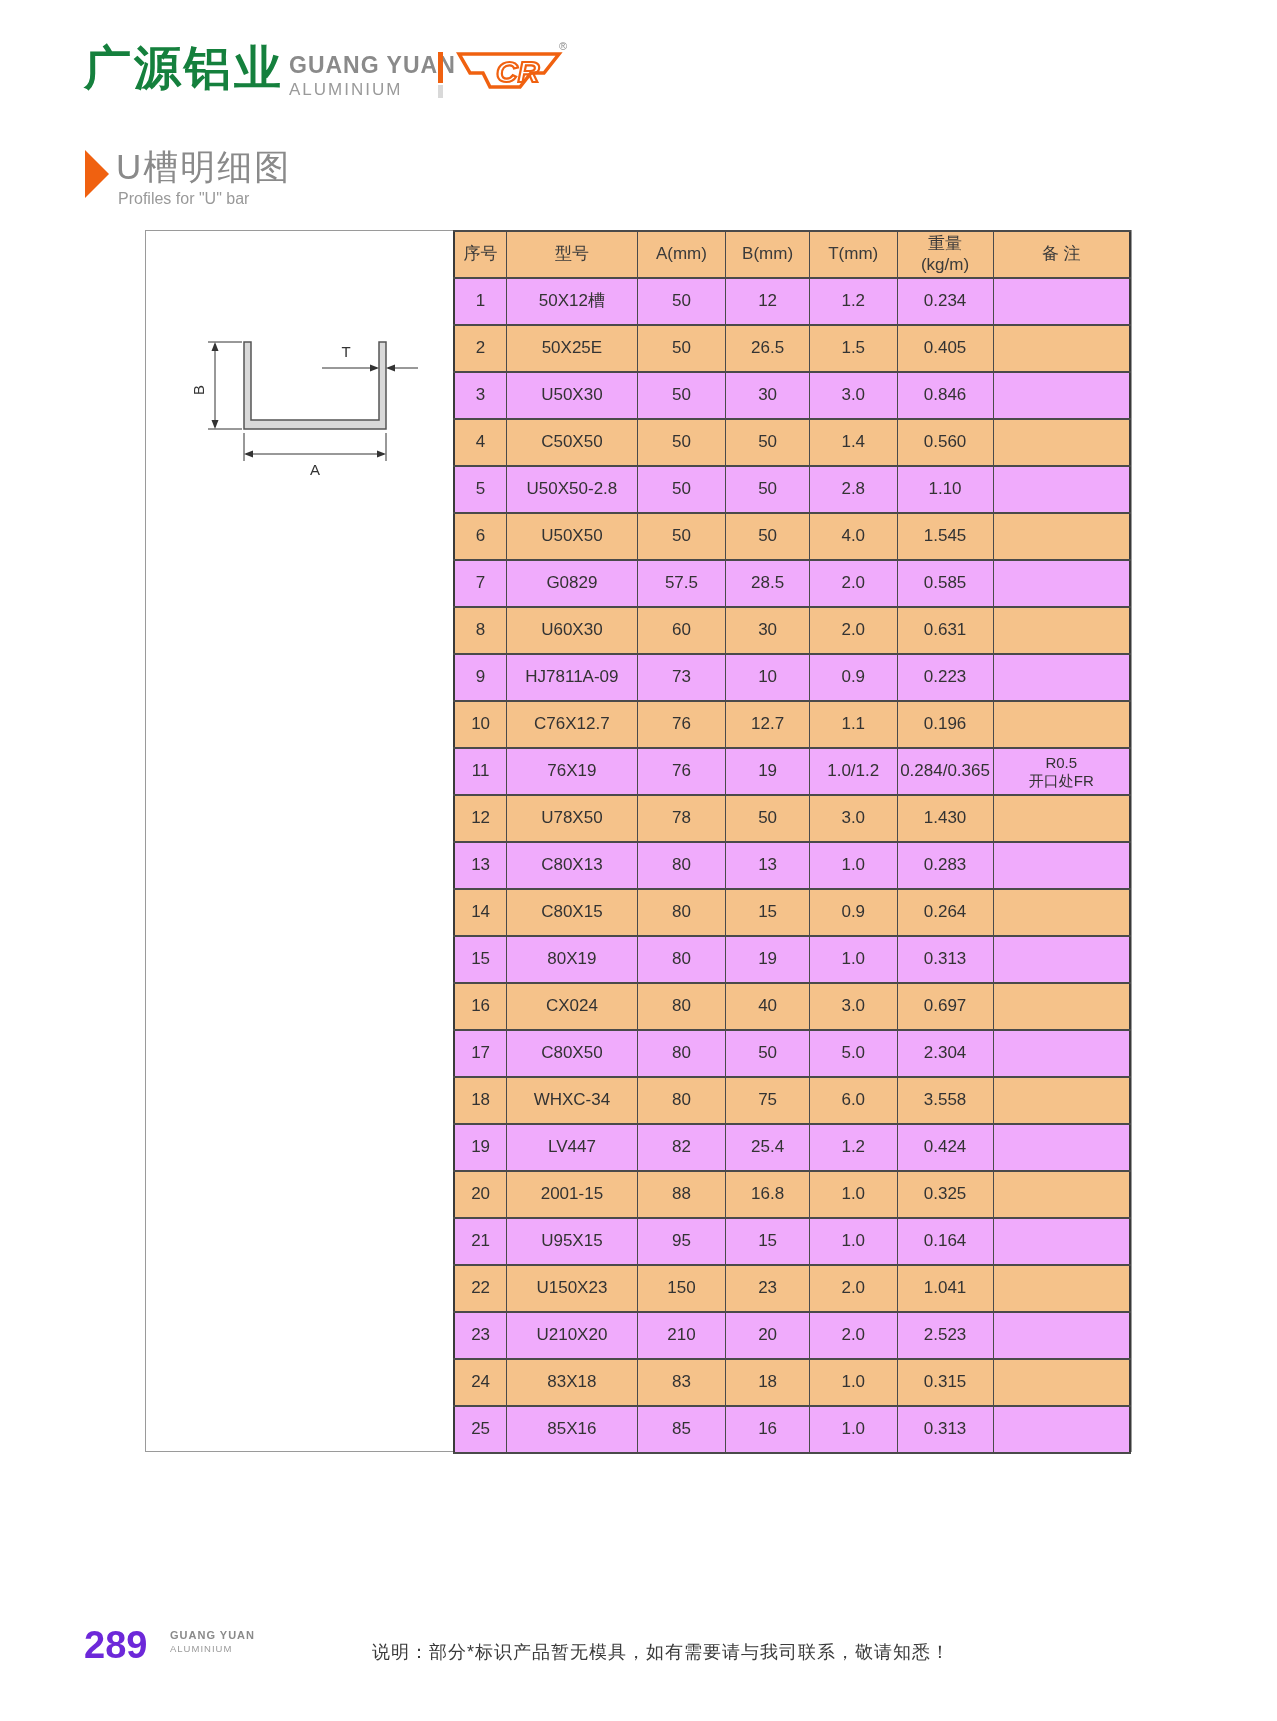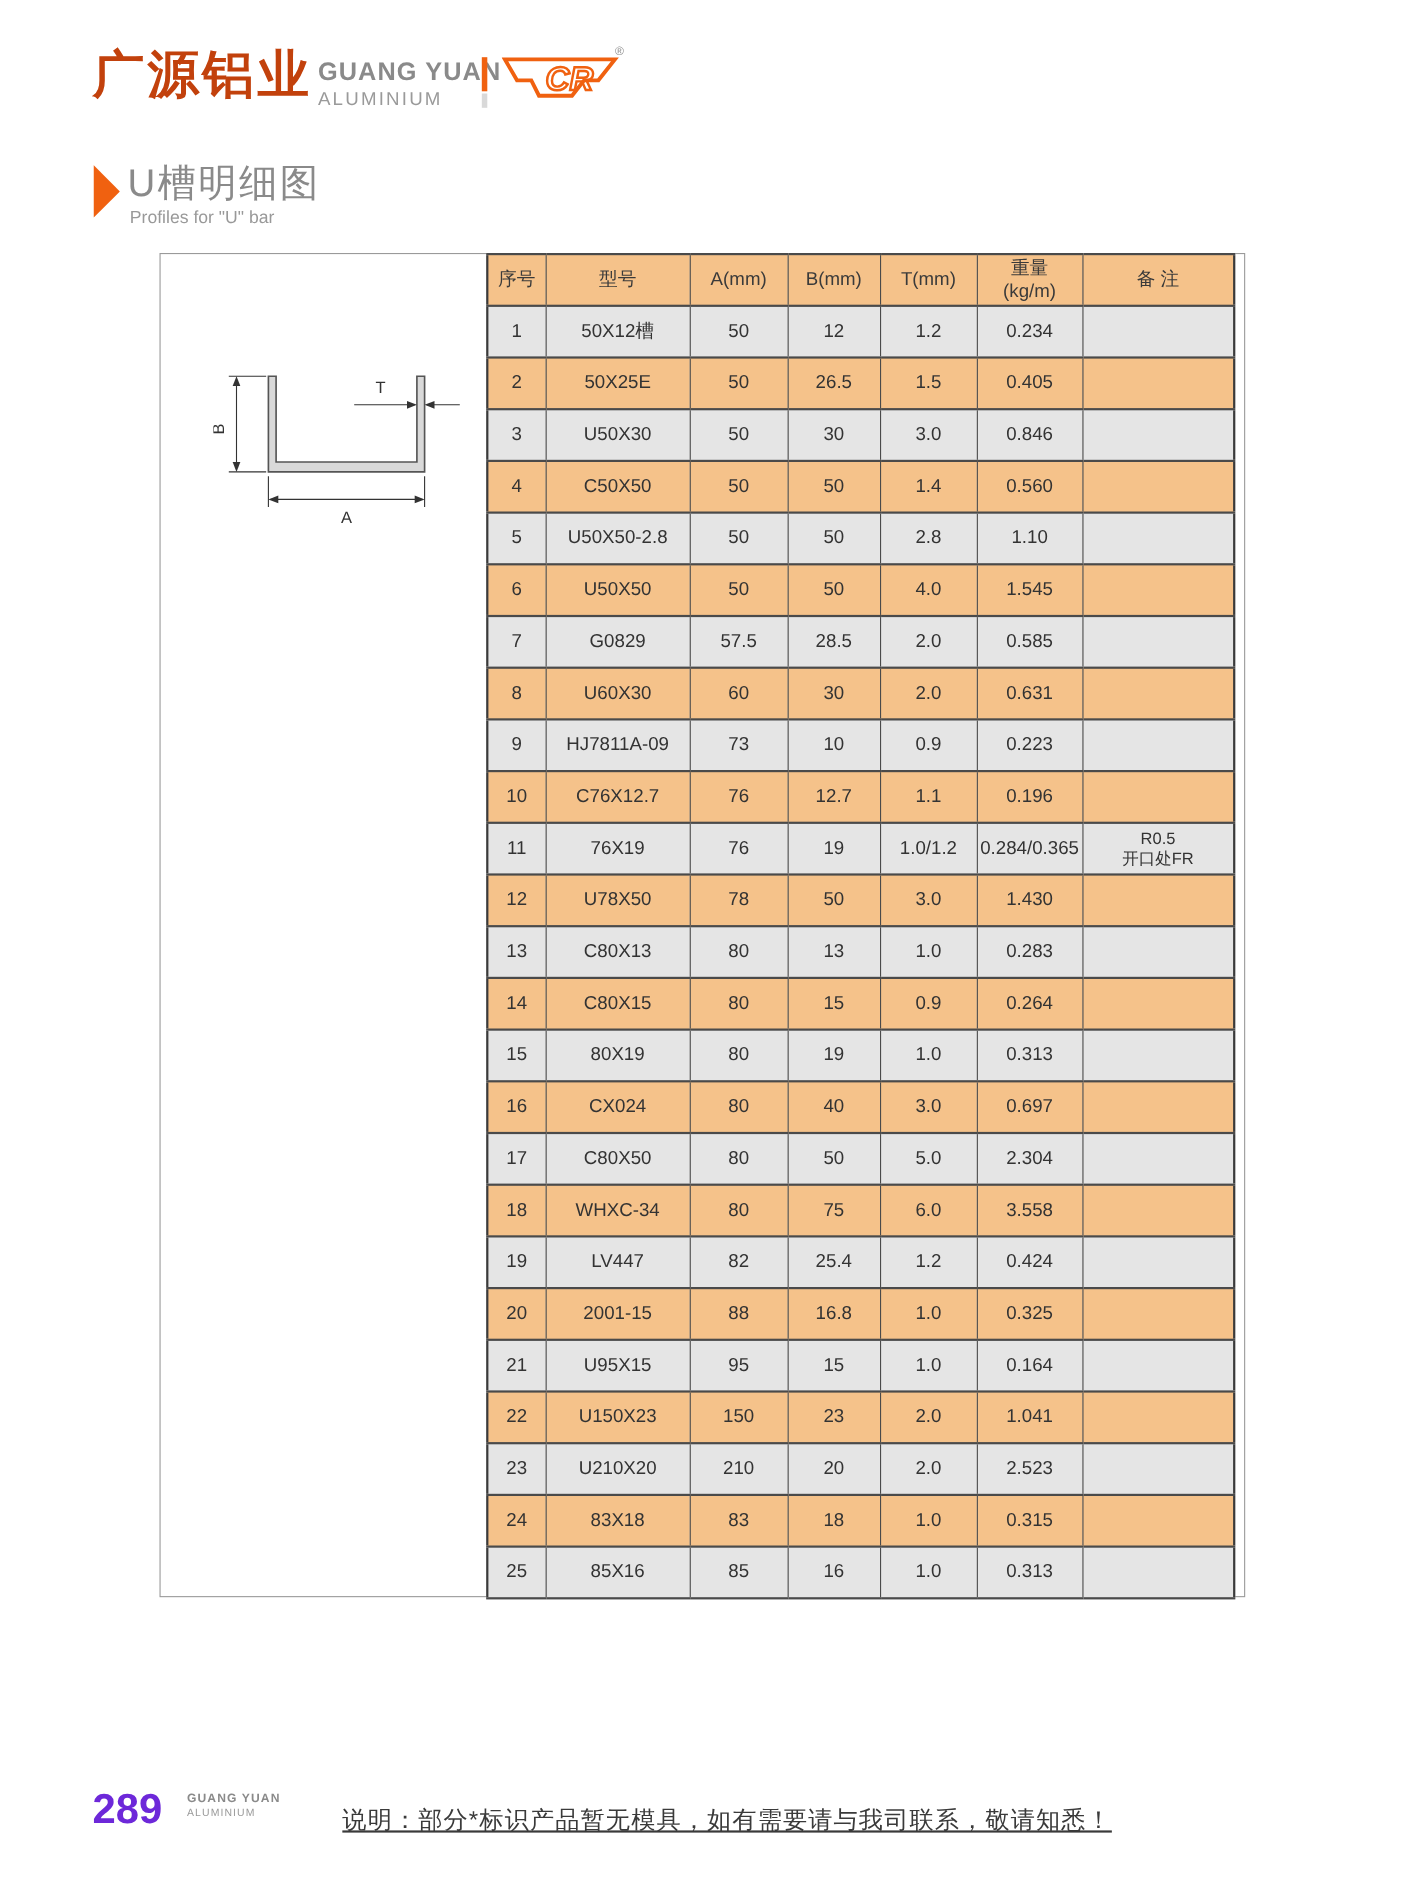--- a/index.html
+++ b/index.html
@@ -2,55 +2,55 @@
 <html><head>
 <meta charset="utf-8">
 <style>
   html,body{margin:0;padding:0;}
   body{
     width:1277px;height:1721px;position:relative;background:#ffffff;
     font-family:"Liberation Sans", sans-serif;overflow:hidden;
   }
   
   .logo-cn{position:absolute;left:84px;top:44px;font-size:47px;font-weight:900;
-    color:#c2410c;letter-spacing:3px;line-height:1;}
+    color:#15803d;letter-spacing:3px;line-height:1;}
   .logo-en{position:absolute;left:289px;top:54px;line-height:1;}
   .logo-en .l1{font-size:23px;font-weight:bold;color:#8a8a8a;letter-spacing:1px;}
   .logo-en .l2{font-size:17px;color:#9a9a9a;letter-spacing:2px;margin-top:4px;}
   .logo-divider{position:absolute;left:438px;top:52px;width:5px;height:48px;}
   .logo-divider .seg-orange{width:5px;height:31px;background:#F06110;}
   .logo-divider .seg-gray{width:5px;height:13px;background:#d9d9d9;margin-top:2px;}
   .brand-mark{position:absolute;left:456px;top:40px;}
   
   .section-marker{position:absolute;left:85px;top:150px;}
   .page-title{position:absolute;left:116px;top:146px;font-size:35px;color:#8a8a8a;
     letter-spacing:2px;line-height:1.2;}
   .page-subtitle{position:absolute;left:118px;top:190px;font-size:16px;color:#999;}
   
   .content-box{position:absolute;left:145px;top:230px;width:985px;height:1220px;
     border:1px solid #9a9a9a;}
   .diagram{position:absolute;left:48px;top:86px;}
   
-  .spec-table{position:absolute;left:296px;top:-1px;border-collapse:collapse;
-    table-layout:fixed;background:#e5e5e5;border:2px solid #3a3a3a;}
+  .spec-table{position:absolute;left:307px;top:-1px;border-collapse:collapse;
+    table-layout:fixed;background:#f0abfc;border:2px solid #3a3a3a;}
   .spec-table th,.spec-table td{
     border:1px solid #4a4a4a;border-top-width:2px;border-bottom-width:2px;
     text-align:center;vertical-align:middle;padding:0;height:45px;
     font-size:17px;font-weight:400;color:#333;white-space:pre-line;line-height:1.2;}
   .spec-table th{background:#F5C28A;color:#3a3a3a;}
   .spec-table tr.alt td{background:#F5C28A;}
   .spec-table td:last-child{font-size:15px;margin-top:16px;}
   
   .page-number{position:absolute;left:84px;top:1626px;font-size:38px;font-weight:bold;
     color:#6d28d9;line-height:1;}
   .footer-brand{position:absolute;left:170px;top:1630px;line-height:1;}
   .footer-brand .l1{font-size:11px;font-weight:bold;color:#8a8a8a;letter-spacing:1px;}
   .footer-brand .l2{font-size:9.5px;color:#9a9a9a;letter-spacing:1px;margin-top:3px;}
   .footer-note{position:absolute;left:0;top:1640px;width:100%;text-align:center;
-    font-size:22px;color:#3a3a3a;letter-spacing:1px;padding-left:45px;box-sizing:border-box;text-decoration:underline;}
+    font-size:18px;color:#3a3a3a;letter-spacing:1px;padding-left:45px;box-sizing:border-box;}
   svg text{font-family:"Liberation Sans", sans-serif;}
 </style>
 </head>
 <body>
 
 <div class="logo-cn">广源铝业</div>
 <div class="logo-en">
   <div class="l1">GUANG YUAN</div>
   <div class="l2">ALUMINIUM</div>
 </div>

